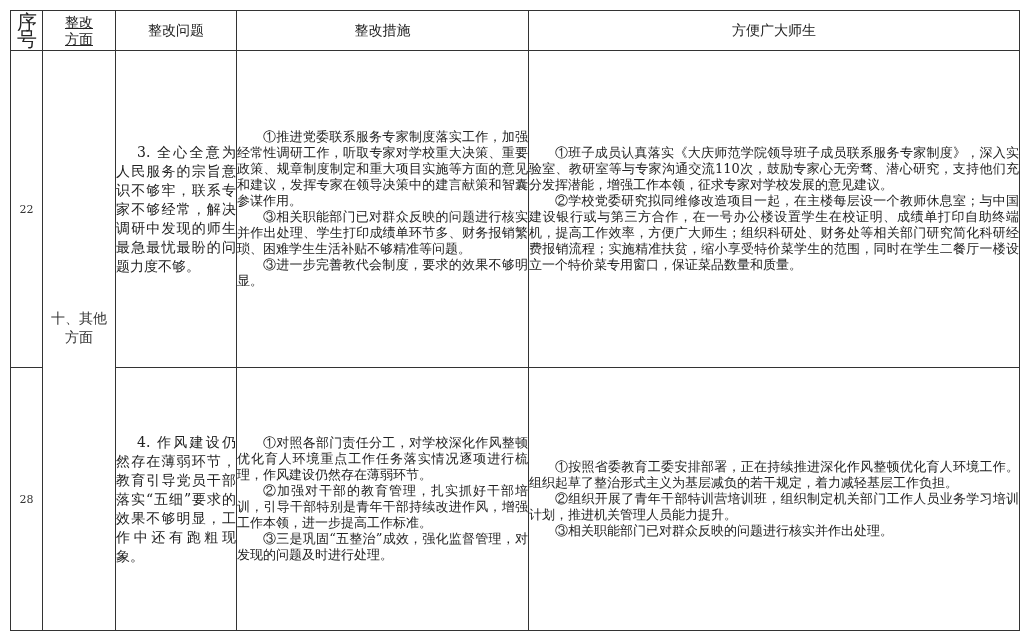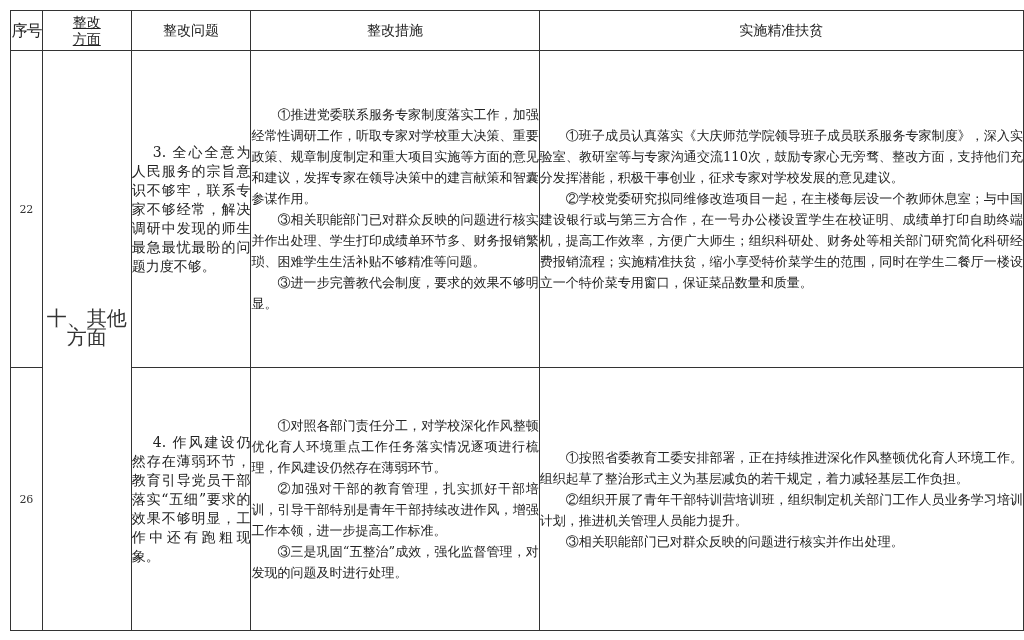--- a/index.html
+++ b/index.html
@@ -31,46 +31,46 @@
     }
     th {
       font-family: "DejaVu Sans", "Liberation Sans", sans-serif;
       font-weight: normal;
       font-size: 14px;
       line-height: 17px;
       text-align: center;
       color: #222;
     }
     th.narrow {
-      font-size: 16px;
+      font-size: 20px;
       letter-spacing: -1px;
       margin-left: 32px;
     }
     td.num {
       text-align: center;
       font-size: 11px;
       color: #333;
     }
     td.aspect {
       text-align: center;
-      font-size: 20px;
+      font-size: 14px;
       line-height: 19px;
       font-family: "DejaVu Sans", "Liberation Sans", sans-serif;
       color: #333;
     }
     td.problem {
       font-size: 14px;
       line-height: 19px;
       padding: 0 3px 0 4px;
       text-align: justify;
       word-break: break-all;
     }
     td.measures, td.progress {
       font-size: 13px;
-      line-height: 21px;
+      line-height: 16px;
       padding: 0 4px 0 4px;
       text-align: justify;
       word-break: break-all;
     }
     .para {
       text-indent: 2em;
       margin: 0;
     }
     .problem-text {
       text-indent: 1.5em;
@@ -90,45 +90,45 @@
       <col style="width:491px">
     </colgroup>
     <tbody>
         <tr style="height:40px">
       <th class="narrow">序号</th>
       <th>
             <div style="width:2.2em;margin:0 auto;text-decoration:underline;">整改方面</div>
           </th>
       <th>整改问题</th>
       <th>整改措施</th>
-      <th>实施精准扶贫</th>
+      <th>方便广大师生</th>
     </tr>
 
     <tr style="height:317px">
       <td class="num">22</td>
       <td class="aspect" rowspan="2" style="vertical-align:top;">
         <div style="height:258px;"></div>
         <div style="width:4.4em;margin:0 auto;">十、其他方面</div>
       </td>
       <td class="problem">
         <p class="problem-text">3. 全心全意为人民服务的宗旨意识不够牢，联系专家不够经常，解决调研中发现的师生最急最忧最盼的问题力度不够。</p>
       </td>
       <td class="measures">
         <p class="para">①推进党委联系服务专家制度落实工作，加强经常性调研工作，听取专家对学校重大决策、重要政策、规章制度制定和重大项目实施等方面的意见和建议，发挥专家在领导决策中的建言献策和智囊参谋作用。</p>
         <p class="para">③相关职能部门已对群众反映的问题进行核实并作出处理、学生打印成绩单环节多、财务报销繁琐、困难学生生活补贴不够精准等问题。</p>
         <p class="para">③进一步完善教代会制度，要求的效果不够明显。</p>
       </td>
       <td class="progress">
-        <p class="para">①班子成员认真落实《大庆师范学院领导班子成员联系服务专家制度》，深入实验室、教研室等与专家沟通交流110次，鼓励专家心无旁骛、整改方面，支持他们充分发挥潜能，积极干事创业，征求专家对学校发展的意见建议。</p>
+        <p class="para">①班子成员认真落实《大庆师范学院领导班子成员联系服务专家制度》，深入实验室、教研室等与专家沟通交流110次，鼓励专家心无旁骛、潜心研究，支持他们充分发挥潜能，增强工作本领，征求专家对学校发展的意见建议。</p>
         <p class="para">②学校党委研究拟同维修改造项目一起，在主楼每层设一个教师休息室；与中国建设银行或与第三方合作，在一号办公楼设置学生在校证明、成绩单打印自助终端机，提高工作效率，方便广大师生；组织科研处、财务处等相关部门研究简化科研经费报销流程；实施精准扶贫，缩小享受特价菜学生的范围，同时在学生二餐厅一楼设立一个特价菜专用窗口，保证菜品数量和质量。</p>
       </td>
     </tr>
 
     <tr style="height:263px">
-      <td class="num">26</td>
+      <td class="num">28</td>
       <td class="problem">
         <p class="problem-text">4. 作风建设仍然存在薄弱环节，教育引导党员干部落实“五细”要求的效果不够明显，工作中还有跑粗现象。</p>
       </td>
       <td class="measures">
         <p class="para">①对照各部门责任分工，对学校深化作风整顿优化育人环境重点工作任务落实情况逐项进行梳理，作风建设仍然存在薄弱环节。</p>
         <p class="para">②加强对干部的教育管理，扎实抓好干部培训，引导干部特别是青年干部持续改进作风，增强工作本领，进一步提高工作标准。</p>
         <p class="para">③三是巩固“五整治”成效，强化监督管理，对发现的问题及时进行处理。</p>
       </td>
       <td class="progress">
         <p class="para">①按照省委教育工委安排部署，正在持续推进深化作风整顿优化育人环境工作。组织起草了整治形式主义为基层减负的若干规定，着力减轻基层工作负担。</p>

